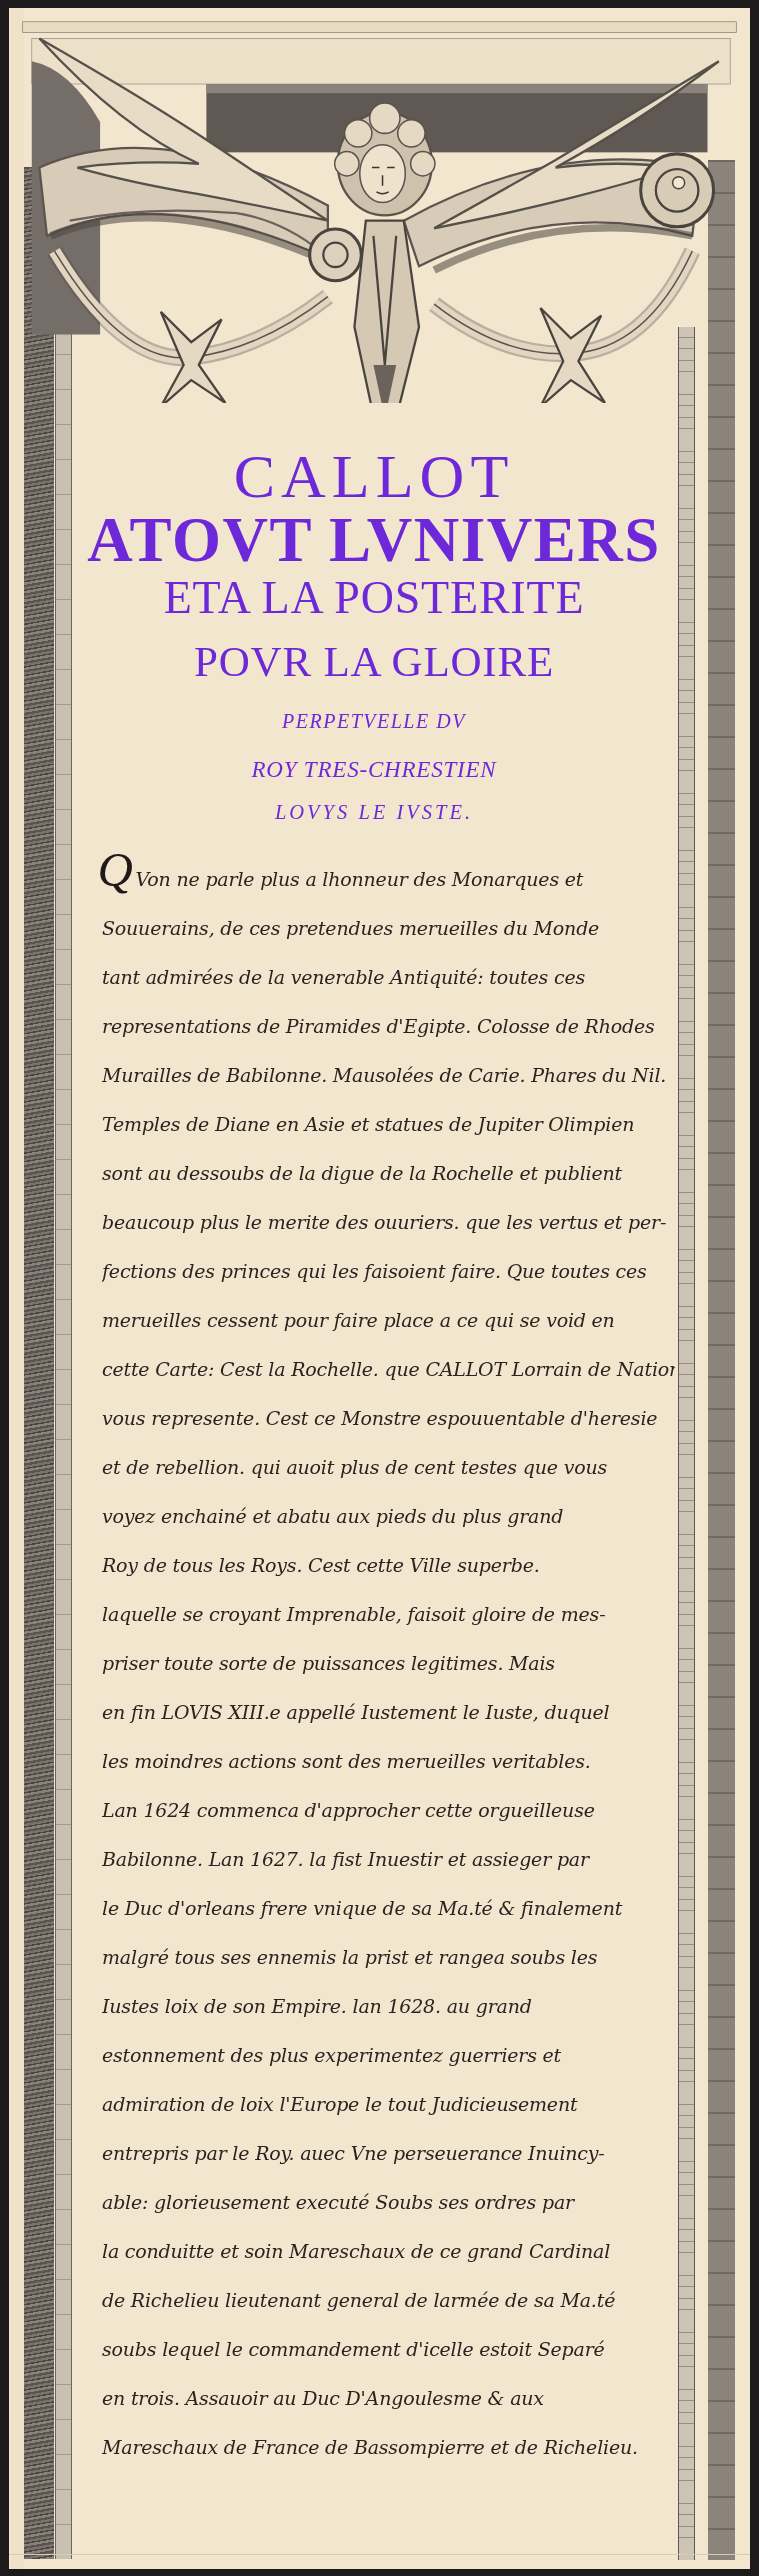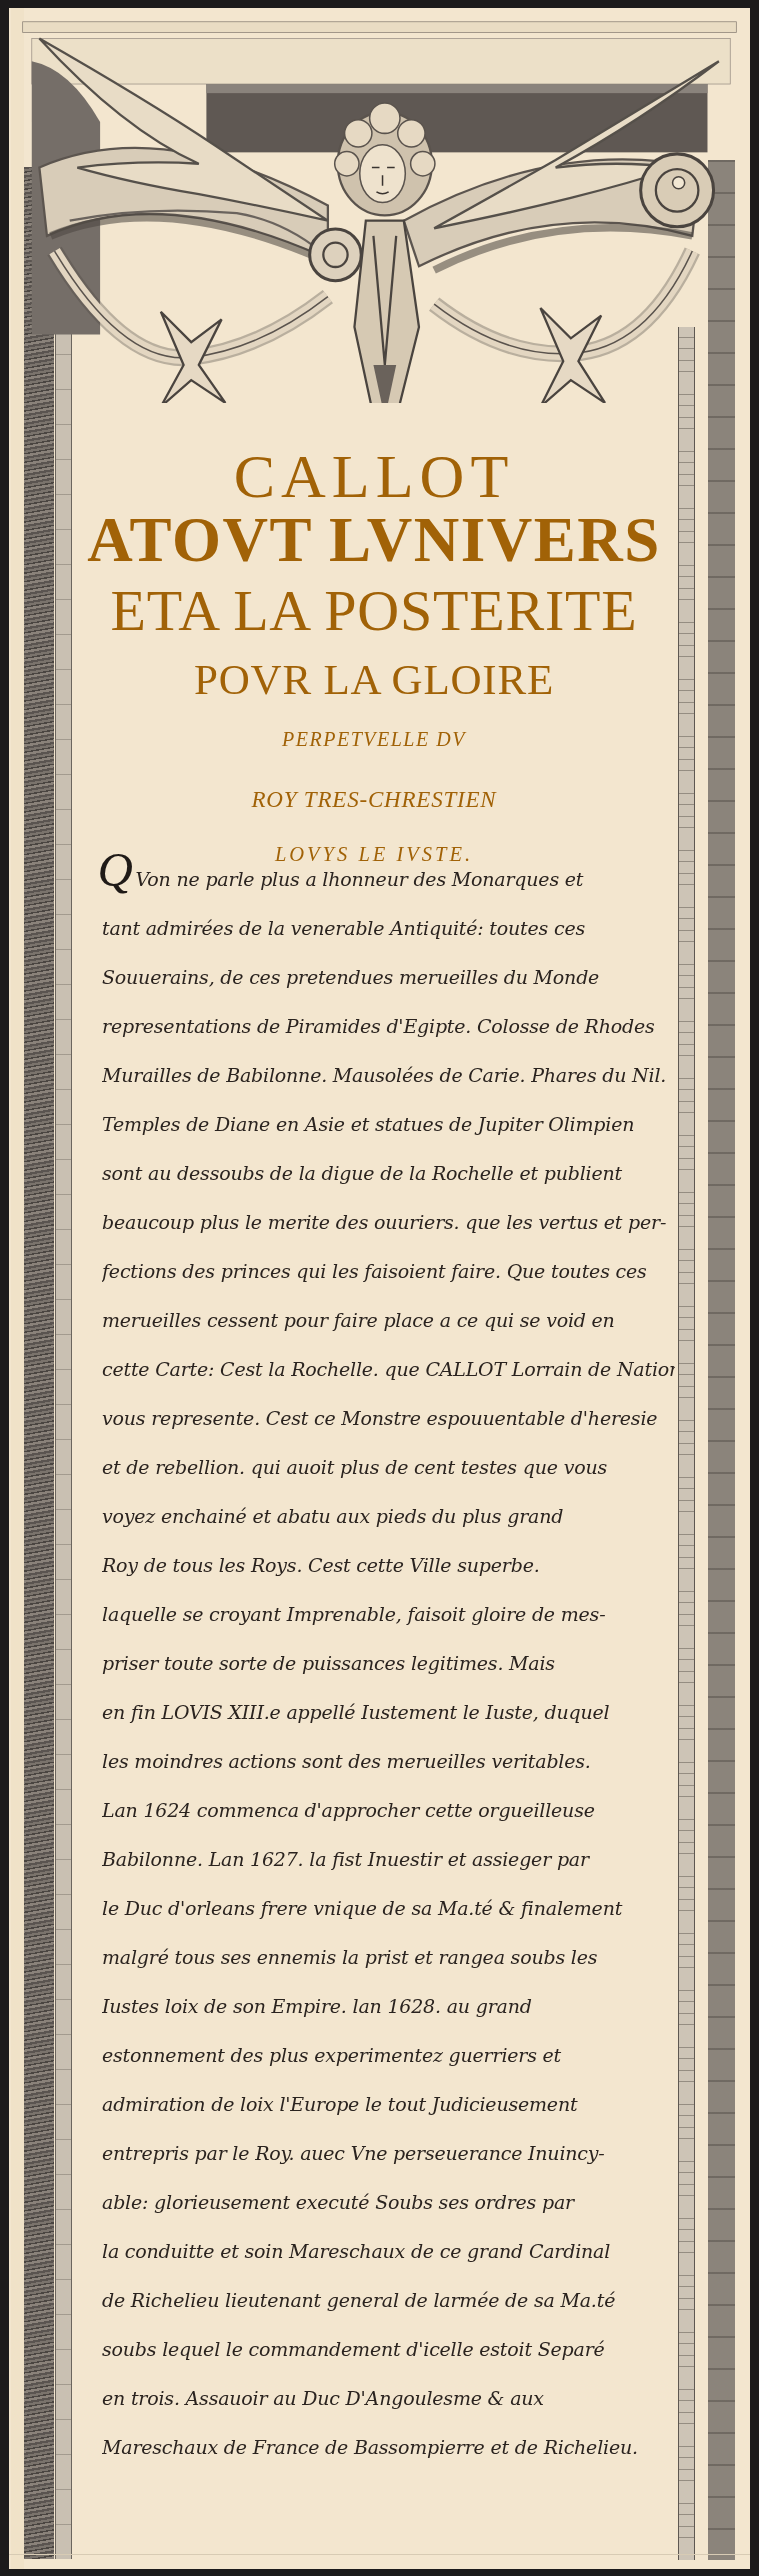--- a/index.html
+++ b/index.html
@@ -24,27 +24,27 @@
              border-left: 0.8px solid #5e5852; border-right: 0.8px solid #5e5852;
              background-image: repeating-linear-gradient(0deg, transparent 0 10.6px, rgba(80,74,66,.45) 10.6px 11.4px); }
   .r-dark  { left: 699px; top: 152px; width: 27px; height: 2400px; background: #8b847b;
              background-image: repeating-linear-gradient(0deg, transparent 0 30px, rgba(60,55,50,.35) 30px 32px); }
   .bottom-line { left: 0; top: 2546px; width: 100%; height: 1.5px; background: #d8cbb4; }
 
   
   .header-ornament { position: absolute; left: 0; top: 0; width: 741px; height: 395px; }
 
   
-  .title-block { position: absolute; left: 61px; top: 433px; width: 608px; text-align: center; color: #a16207; }
+  .title-block { position: absolute; left: 61px; top: 433px; width: 608px; text-align: center; color: #6d28d9; }
   .t1 { font-size: 62px; letter-spacing: 6px; line-height: 70px; margin: 0; font-weight: normal; }
   .t2 { font-size: 63px; letter-spacing: 1.5px; line-height: 59px; margin: 0; font-weight: bold; }
-  .t3 { font-size: 58px; letter-spacing: 0.8px; line-height: 56px; margin: 13px; font-weight: normal; }
+  .t3 { font-size: 46px; letter-spacing: 0.8px; line-height: 56px; margin: 0; font-weight: normal; }
   .t4 { font-size: 43px; letter-spacing: 0.8px; line-height: 55px; margin: 8px; font-weight: normal; }
   .t5 { font-size: 20px; font-style: italic; letter-spacing: 1.5px; line-height: 49px; margin: 0; }
-  .t6 { font-size: 23px; font-style: italic; letter-spacing: 0.8px; line-height: 39px; margin: 16px; }
+  .t6 { font-size: 23px; font-style: italic; letter-spacing: 0.8px; line-height: 39px; margin: 4px; }
   .t7 { font-size: 20.5px; letter-spacing: 3px; line-height: 38px; margin: 0; font-style: italic; }
 
   
   .body-text {
     position: absolute; left: 93px; top: 847px; width: 573px;
     font-family: "DejaVu Serif", serif; font-style: italic;
     color: #2a231f; font-size: 19px; line-height: 49px;
     letter-spacing: -0.2px;
   }
   .body-line { display: block; white-space: nowrap; overflow: hidden; }
@@ -121,22 +121,22 @@
     <div class="t3">ETA LA POSTERITE</div>
     <div class="t4">POVR LA GLOIRE</div>
     <div class="t5">PERPETVELLE DV</div>
     <div class="t6">ROY TRES-CHRESTIEN</div>
     <div class="t7">LOVYS LE IVSTE.</div>
   </div>
 
   <div class="body-text">
     <span class="dropcap">Q</span>
     <span class="body-line">Von ne parle plus a lhonneur des Monarques et</span>
+    <span class="body-line">Souuerains, de ces pretendues merueilles du Monde</span>
     <span class="body-line">tant admirées de la venerable Antiquité: toutes ces</span>
-    <span class="body-line">Souuerains, de ces pretendues merueilles du Monde</span>
     <span class="body-line">representations de Piramides d'Egipte. Colosse de Rhodes</span>
     <span class="body-line">Murailles de Babilonne. Mausolées de Carie. Phares du Nil.</span>
     <span class="body-line">Temples de Diane en Asie et statues de Jupiter Olimpien</span>
     <span class="body-line">sont au dessoubs de la digue de la Rochelle et publient</span>
     <span class="body-line">beaucoup plus le merite des ouuriers. que les vertus et per-</span>
     <span class="body-line">fections des princes qui les faisoient faire. Que toutes ces</span>
     <span class="body-line">merueilles cessent pour faire place a ce qui se void en</span>
     <span class="body-line">cette Carte: Cest la Rochelle. que CALLOT Lorrain de Nation</span>
     <span class="body-line">vous represente. Cest ce Monstre espouuentable d'heresie</span>
     <span class="body-line">et de rebellion. qui auoit plus de cent testes que vous</span>

